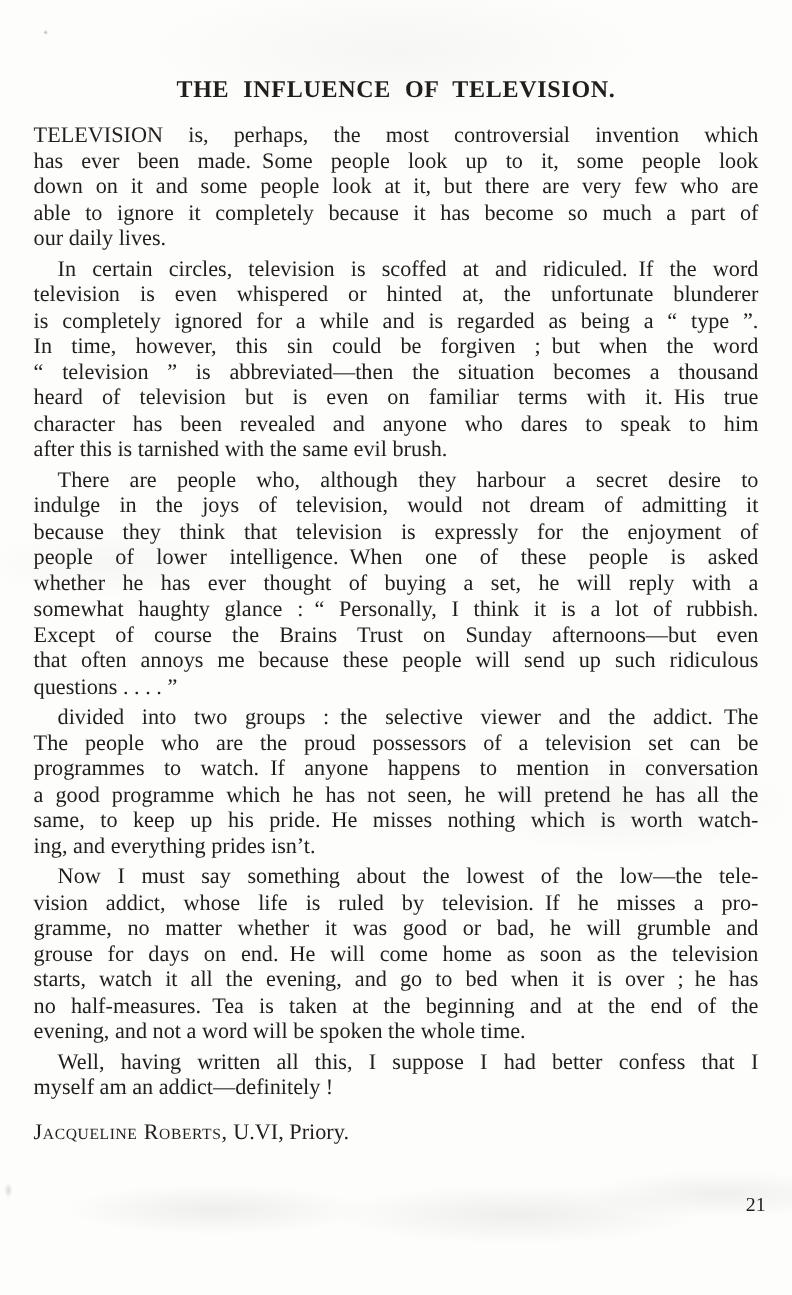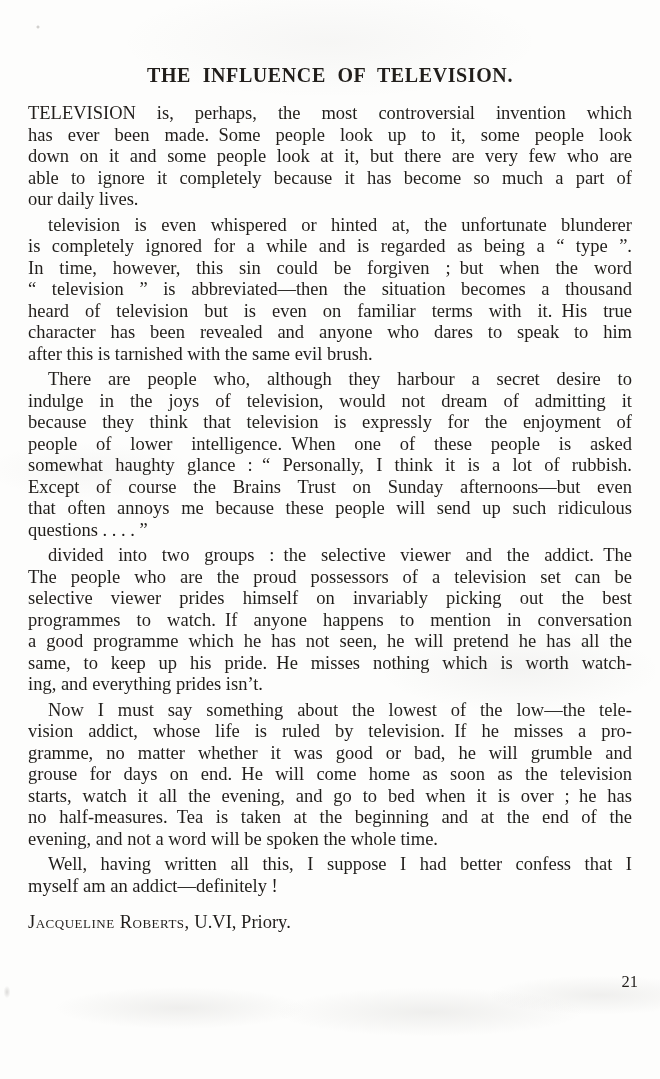--- a/index.html
+++ b/index.html
@@ -83,42 +83,43 @@
 
     <div>
         <div class="para">
           <div class="line">TELEVISION is, perhaps, the most controversial invention which</div>
           <div class="line">has ever been made. Some people look up to it, some people look</div>
           <div class="line">down on it and some people look at it, but there are very few who are</div>
           <div class="line">able to ignore it completely because it has become so much a part of</div>
           <div class="line last">our daily lives.</div>
         </div>
         <div class="para indent">
+          <div class="line">In certain circles, television is scoffed at and ridiculed. If the word</div>
           <div class="line">television is even whispered or hinted at, the unfortunate blunderer</div>
           <div class="line">is completely ignored for a while and is regarded as being a “ type ”.</div>
           <div class="line">In time, however, this sin could be forgiven ; but when the word</div>
           <div class="line">“ television ” is abbreviated—then the situation becomes a thousand</div>
           <div class="line">heard of television but is even on familiar terms with it. His true</div>
           <div class="line">character has been revealed and anyone who dares to speak to him</div>
           <div class="line last">after this is tarnished with the same evil brush.</div>
         </div>
         <div class="para indent">
           <div class="line">There are people who, although they harbour a secret desire to</div>
           <div class="line">indulge in the joys of television, would not dream of admitting it</div>
           <div class="line">because they think that television is expressly for the enjoyment of</div>
           <div class="line">people of lower intelligence. When one of these people is asked</div>
+          <div class="line">whether he has ever thought of buying a set, he will reply with a</div>
           <div class="line">somewhat haughty glance : “ Personally, I think it is a lot of rubbish.</div>
           <div class="line">Except of course the Brains Trust on Sunday afternoons—but even</div>
           <div class="line">that often annoys me because these people will send up such ridiculous</div>
           <div class="line last">questions . . . . ”</div>
         </div>
         <div class="para indent">
           <div class="line">divided into two groups : the selective viewer and the addict. The</div>
           <div class="line">The people who are the proud possessors of a television set can be</div>
-          <div class="line">selective viewer prides himself on invariably picking out the best</div>
           <div class="line">programmes to watch. If anyone happens to mention in conversation</div>
           <div class="line">a good programme which he has not seen, he will pretend he has all the</div>
           <div class="line">same, to keep up his pride. He misses nothing which is worth watch-</div>
           <div class="line last">ing, and everything prides isn’t.</div>
         </div>
         <div class="para indent">
           <div class="line">Now I must say something about the lowest of the low—the tele-</div>
           <div class="line">vision addict, whose life is ruled by television. If he misses a pro-</div>
           <div class="line">gramme, no matter whether it was good or bad, he will grumble and</div>
           <div class="line">grouse for days on end. He will come home as soon as the television</div>

